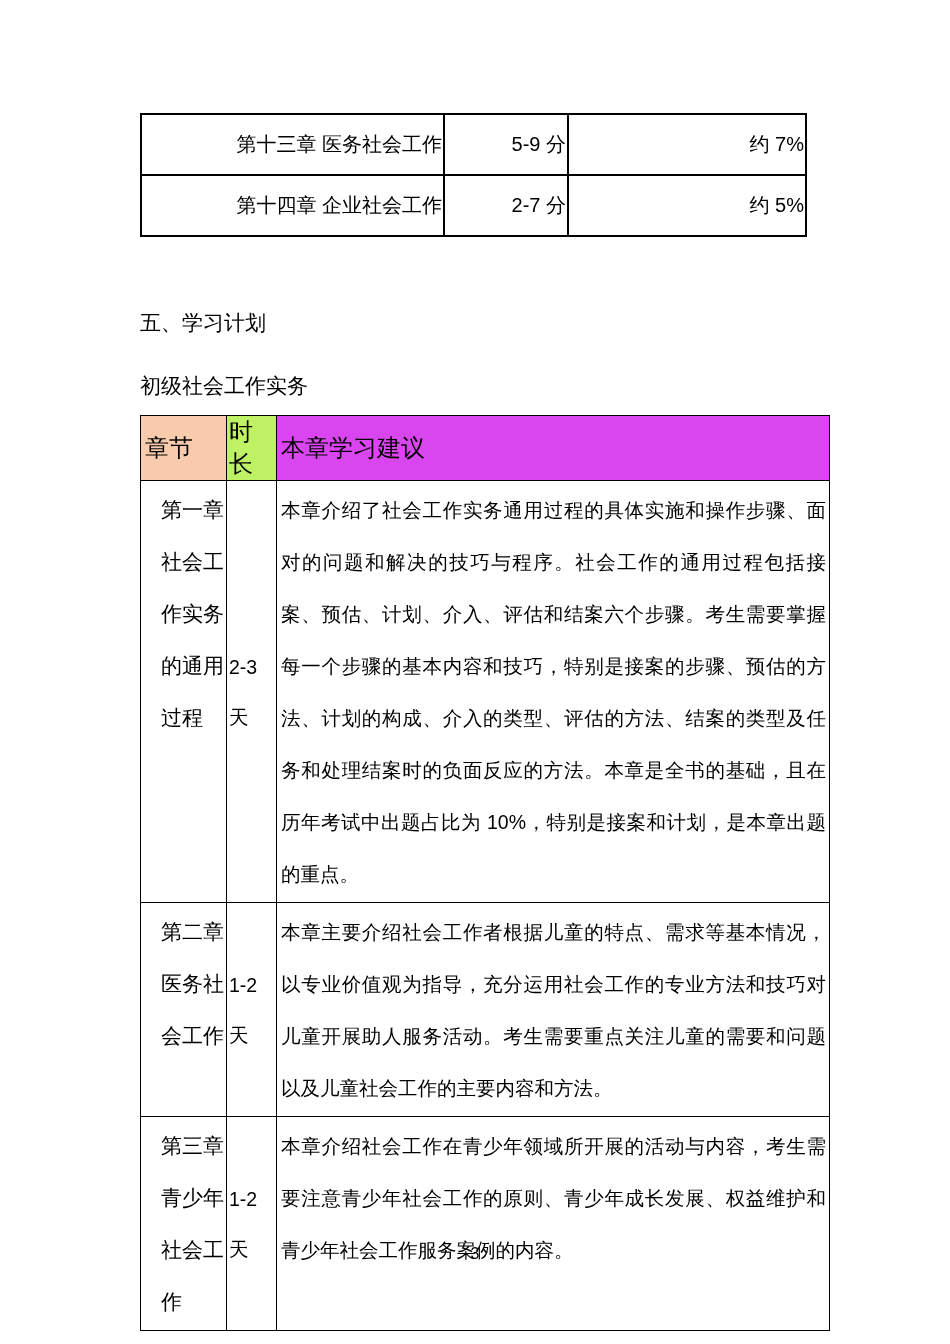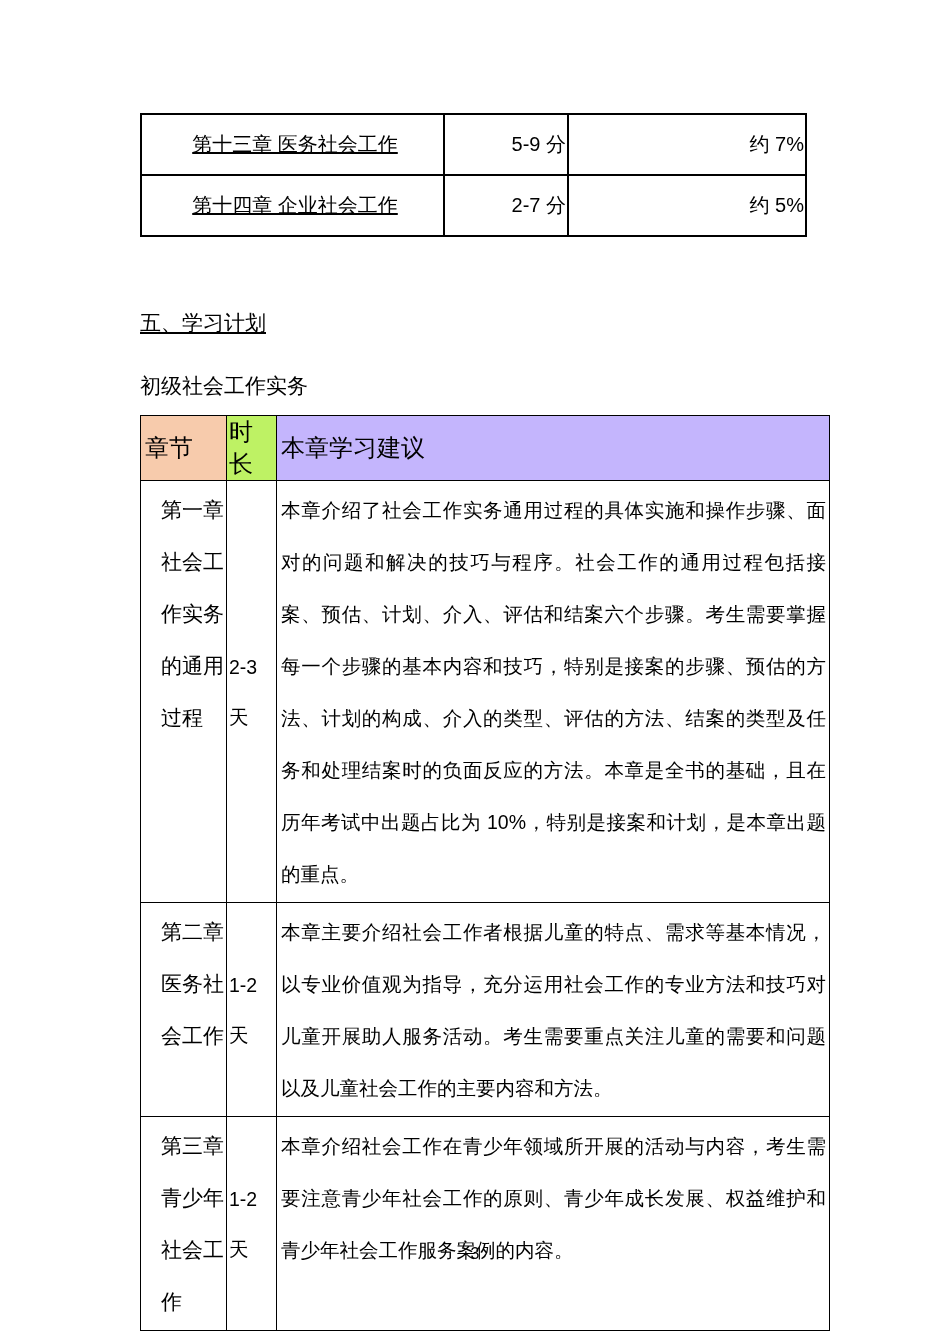--- a/index.html
+++ b/index.html
@@ -19,27 +19,27 @@
   .score-table {
     position: absolute; left: 140px; top: 113px; width: 665px;
   }
   .score-table td {
     border: 2px solid #000;
     height: 61px;
     font-size: 20px;
     vertical-align: middle;
     overflow: hidden;
   }
-  .score-table td.cell-chapter { text-align: center; padding-left: 6px; text-decoration: underline; }
+  .score-table td.cell-chapter { text-align: right; padding-left: 6px; }
   .score-table td.cell-center  { text-align: right; }
 
   
   .heading {
     position: absolute; left: 140px; top: 308px;
-    font-size: 21px; line-height: 30px; text-decoration: underline;
+    font-size: 21px; line-height: 30px;
   }
   .subtitle {
     position: absolute; left: 140px; top: 371px;
     font-size: 21px; line-height: 30px;
   }
 
   
   .plan-table {
     position: absolute; left: 140px; top: 415px; width: 689px;
   }
@@ -108,21 +108,21 @@
   <table class="plan-table">
     <colgroup>
         <col style="width:86px">
         <col style="width:50px">
         <col style="width:553px">
       </colgroup>
     <tbody>
       <tr class="hdr">
         <td style="background-color: rgb(247, 203, 172);">章节</td>
         <td style="padding-left: 2px; background-color: #bef264;">时长</td>
-        <td style="background-color: #c4b5fd;">本章学习建议</td>
+        <td style="background-color: #d946ef;">本章学习建议</td>
       </tr>
       <tr style="height:362px">
         <td class="col-chapter">第一章 社会工作实务的通用过程</td>
         <td class="col-duration">2-3 天</td>
         <td class="col-advice">本章介绍了社会工作实务通用过程的具体实施和操作步骤、面对的问题和解决的技巧与程序。社会工作的通用过程包括接案、预估、计划、介入、评估和结案六个步骤。考生需要掌握每一个步骤的基本内容和技巧，特别是接案的步骤、预估的方法、计划的构成、介入的类型、评估的方法、结案的类型及任务和处理结案时的负面反应的方法。本章是全书的基础，且在历年考试中出题占比为 10%，特别是接案和计划，是本章出题的重点。</td>
       </tr>
       <tr style="height:210px">
         <td class="col-chapter">第二章 医务社会工作</td>
         <td class="col-duration">1-2 天</td>
         <td class="col-advice">本章主要介绍社会工作者根据儿童的特点、需求等基本情况，以专业价值观为指导，充分运用社会工作的专业方法和技巧对儿童开展助人服务活动。考生需要重点关注儿童的需要和问题以及儿童社会工作的主要内容和方法。</td>

